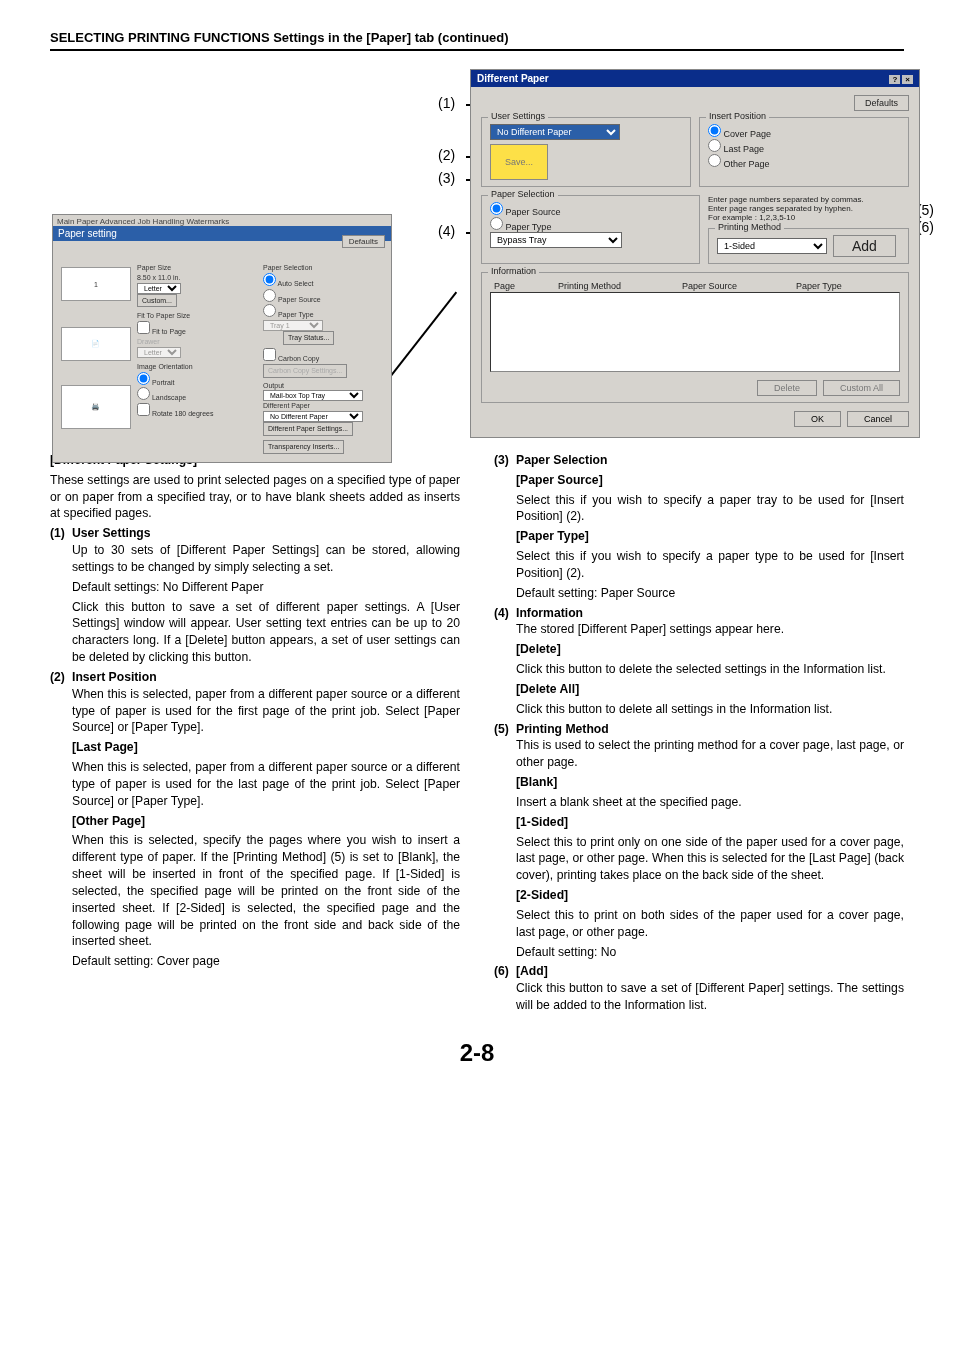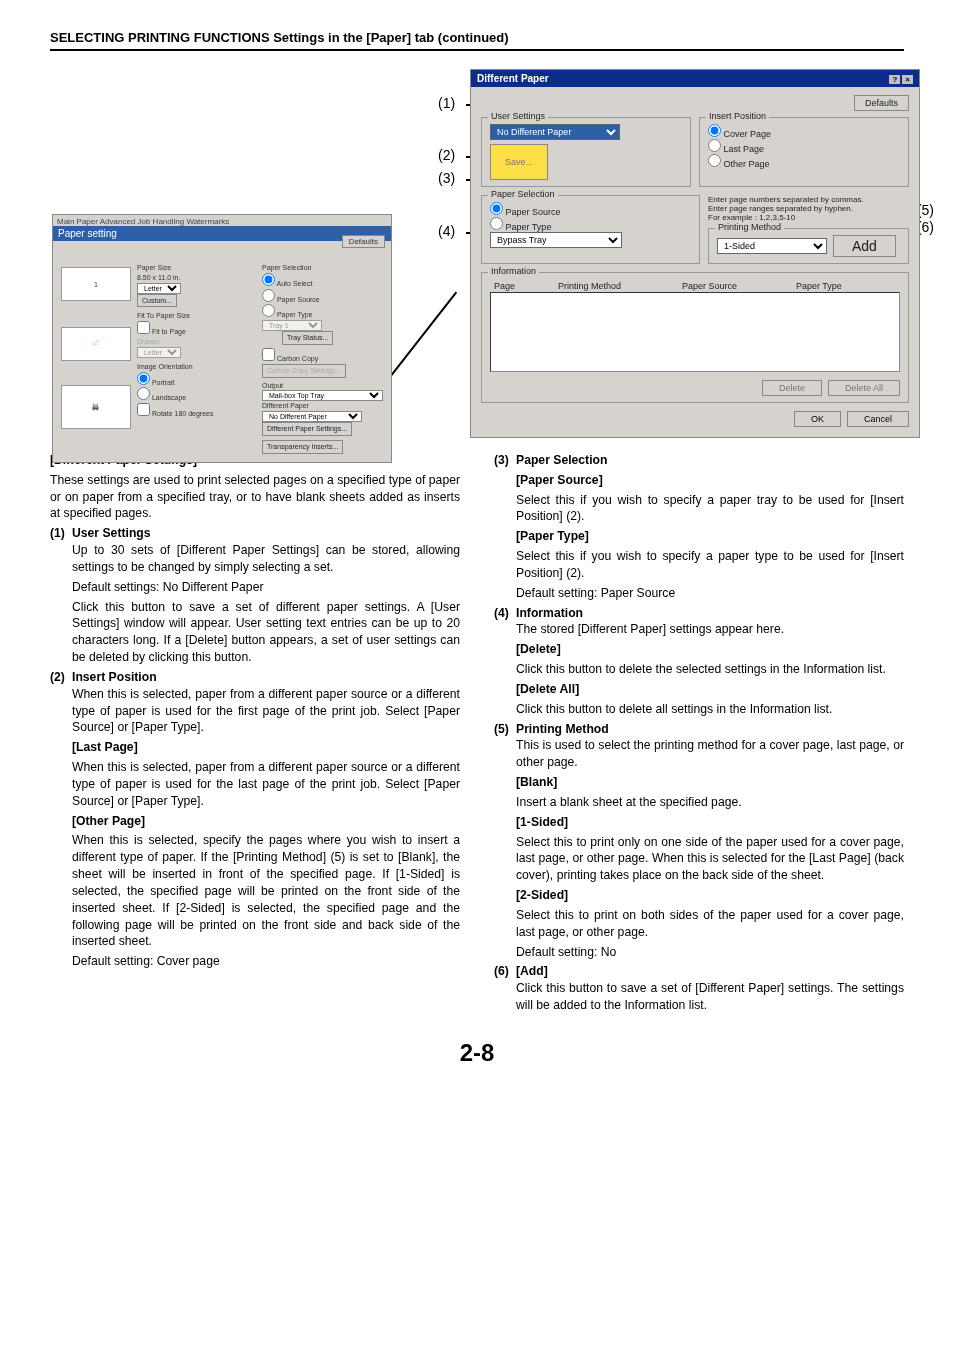--- a/index.html
+++ b/index.html
@@ -310,21 +310,21 @@
         <div><input type="radio" checked="" style=""> <span>Auto Select</span></div>
         <div><input type="radio" style=""> <span>Paper Source</span></div>
         <div><input type="radio" style=""> <span>Paper Type</span></div>
         <select disabled="" style="width:60px"><option>Tray 1</option></select><br>
         <span class="btn-s" style="margin-left:20px">Tray Status...</span>
         <div style="height:3px"></div>
         <div><input type="checkbox" style=""> <span>Carbon Copy</span></div>
         <span class="btn-s" style="color:#aaa">Carbon Copy Settings...</span>
         <div style="height:3px"></div>
         <div>Output</div>
-        <select style="width:121px"><option>Mail-box Top Tray</option></select>
+        <select style="width:100px"><option>Mail-box Top Tray</option></select>
         <div>Different Paper</div>
         <select style="width:100px"><option>No Different Paper</option></select><br>
         <span class="btn-s">Different Paper Settings...</span><br>
         <div style="height:4px"></div>
         <span class="btn-s">Transparency Inserts...</span>
       </div>
     </div>
   </div>
 
   <div class="diff-paper-dlg">
@@ -375,21 +375,21 @@
         <span class="legend">Information</span>
         <div class="info-headers">
           <span>Page</span>
           <span>Printing Method</span>
           <span>Paper Source</span>
           <span>Paper Type</span>
         </div>
         <div class="info-box"></div>
         <div class="bottom-btns">
           <span class="b">Delete</span>
-          <span class="b">Delete All</span>
+          <span class="b">Custom All</span>
         </div>
       </div>
 
       <div class="bottom-btns">
         <span class="b enabled">OK</span>
         <span class="b enabled">Cancel</span>
       </div>
     </div>
   </div>
 

